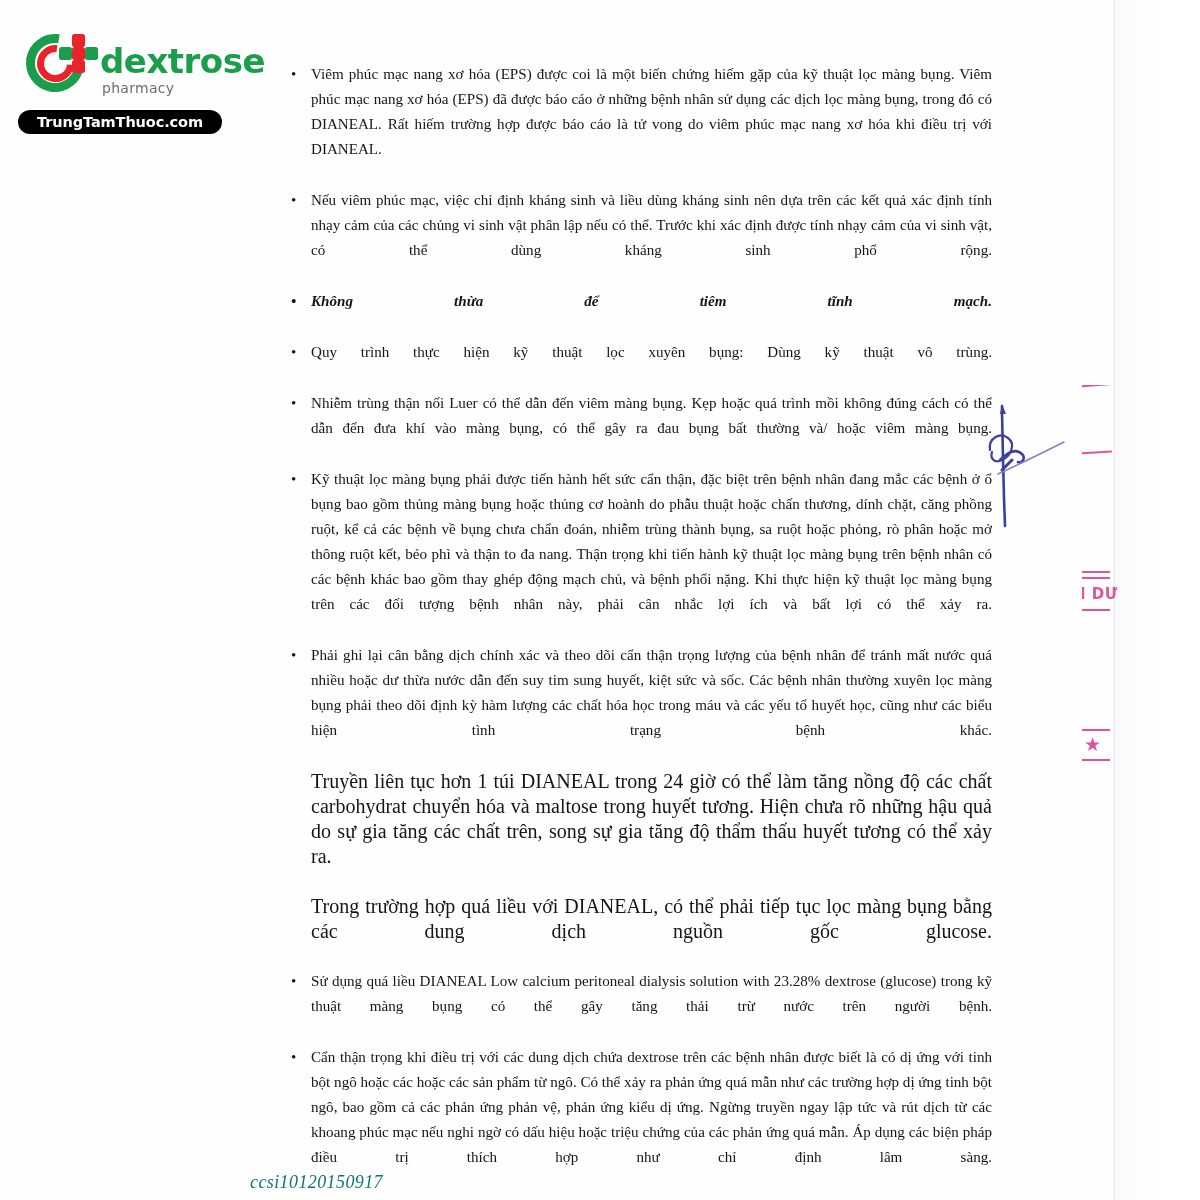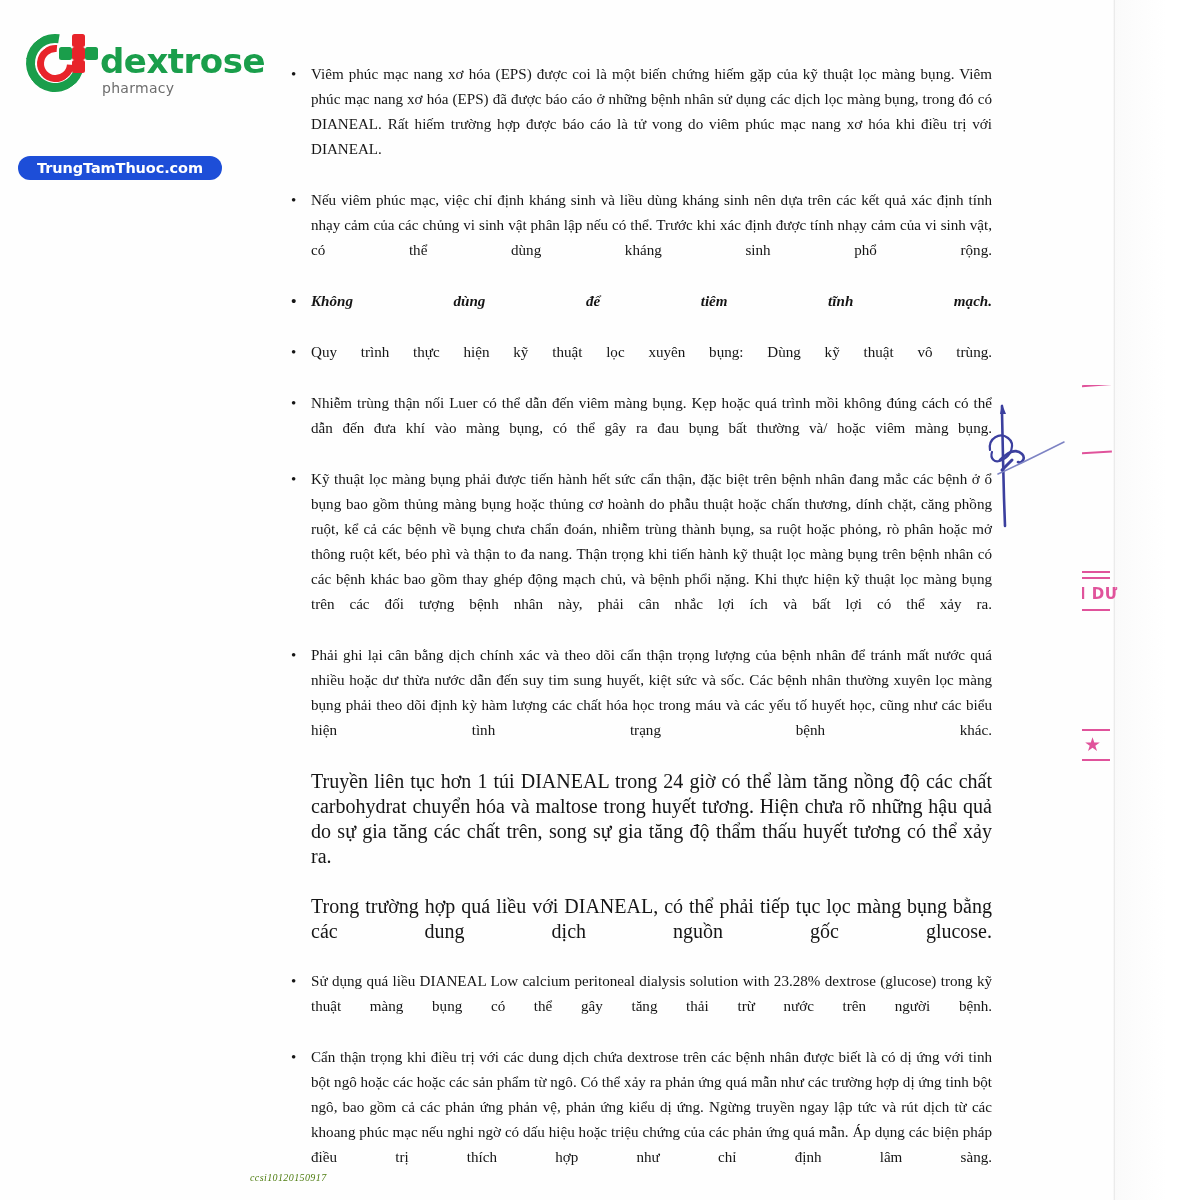--- a/index.html
+++ b/index.html
@@ -112,26 +112,25 @@
     color: #6d6d6d;
     letter-spacing: 0.3px;
     line-height: 1;
   }
   #site-banner {
     position: absolute;
     left: 4px;
     top: 84px;
     width: 204px;
     height: 24px;
-    background: #1d4ed8;
+    background: #000000;
     border-radius: 12px;
     display: flex;
     align-items: center;
     justify-content: center;
-    margin-top: 46px;
   }
   #site-banner-label {
     font-family: "DejaVu Sans", sans-serif;
     font-size: 14.5px;
     font-weight: 700;
     color: #ffffff;
     letter-spacing: -0.1px;
     line-height: 1;
   }
 
@@ -229,22 +228,22 @@
     line-height: 1;
   }
 
   
   #footer-code {
     position: absolute;
     left: 250px;
     top: 1172px;
     font-family: "Liberation Serif", serif;
     font-style: italic;
-    font-size: 10px;
-    color: #4d7c0f;
+    font-size: 18px;
+    color: #0f766e;
     letter-spacing: 0.4px;
   }
 </style>
 </head>
 <body>
 
 <div id="scan-page">
 
   <div id="page-edge-line"></div>
   <div id="page-edge-shadow"></div>
@@ -265,21 +264,21 @@
     <div id="logo-subwordmark">pharmacy</div>
 
     <div id="site-banner">
       <span id="site-banner-label">TrungTamThuoc.com</span>
     </div>
   </div>
 
   <div id="doc-body">
       <div class="doc-item"><span class="bullet">•</span><span>Viêm phúc mạc nang xơ hóa (EPS) được coi là một biến chứng hiếm gặp của kỹ thuật lọc màng bụng. Viêm phúc mạc nang xơ hóa (EPS) đã được báo cáo ở những bệnh nhân sử dụng các dịch lọc màng bụng, trong đó có DIANEAL. Rất hiếm trường hợp được báo cáo là tử vong do viêm phúc mạc nang xơ hóa khi điều trị với DIANEAL.</span></div>
       <div class="doc-item"><span class="bullet">•</span><span>Nếu viêm phúc mạc, việc chỉ định kháng sinh và liều dùng kháng sinh nên dựa trên các kết quả xác định tính nhạy cảm của các chủng vi sinh vật phân lập nếu có thể. Trước khi xác định được tính nhạy cảm của vi sinh vật, có thể dùng kháng sinh phổ rộng.</span></div>
-      <div class="doc-item bold-italic"><span class="bullet">•</span><span>Không dùng để tiêm tĩnh mạch.</span></div>
+      <div class="doc-item bold-italic"><span class="bullet">•</span><span>Không thừa để tiêm tĩnh mạch.</span></div>
       <div class="doc-item"><span class="bullet">•</span><span>Quy trình thực hiện kỹ thuật lọc xuyên bụng: Dùng kỹ thuật vô trùng.</span></div>
       <div class="doc-item"><span class="bullet">•</span><span>Nhiễm trùng thận nối Luer có thể dẫn đến viêm màng bụng. Kẹp hoặc quá trình mồi không đúng cách có thể dẫn đến đưa khí vào màng bụng, có thể gây ra đau bụng bất thường và/ hoặc viêm màng bụng.</span></div>
       <div class="doc-item"><span class="bullet">•</span><span>Kỹ thuật lọc màng bụng phải được tiến hành hết sức cẩn thận, đặc biệt trên bệnh nhân đang mắc các bệnh ở ổ bụng bao gồm thủng màng bụng hoặc thủng cơ hoành do phẫu thuật hoặc chấn thương, dính chặt, căng phồng ruột, kể cả các bệnh về bụng chưa chẩn đoán, nhiễm trùng thành bụng, sa ruột hoặc phỏng, rò phân hoặc mở thông ruột kết, béo phì và thận to đa nang. Thận trọng khi tiến hành kỹ thuật lọc màng bụng trên bệnh nhân có các bệnh khác bao gồm thay ghép động mạch chủ, và bệnh phổi nặng. Khi thực hiện kỹ thuật lọc màng bụng trên các đối tượng bệnh nhân này, phải cân nhắc lợi ích và bất lợi có thể xảy ra.</span></div>
       <div class="doc-item"><span class="bullet">•</span><span>Phải ghi lại cân bằng dịch chính xác và theo dõi cẩn thận trọng lượng của bệnh nhân để tránh mất nước quá nhiều hoặc dư thừa nước dẫn đến suy tim sung huyết, kiệt sức và sốc. Các bệnh nhân thường xuyên lọc màng bụng phải theo dõi định kỳ hàm lượng các chất hóa học trong máu và các yếu tố huyết học, cũng như các biểu hiện tình trạng bệnh khác.</span></div>
       <div class="doc-sub"><span>Truyền liên tục hơn 1 túi DIANEAL trong 24 giờ có thể làm tăng nồng độ các chất carbohydrat chuyển hóa và maltose trong huyết tương. Hiện chưa rõ những hậu quả do sự gia tăng các chất trên, song sự gia tăng độ thẩm thấu huyết tương có thể xảy ra.</span></div>
       <div class="doc-sub"><span>Trong trường hợp quá liều với DIANEAL, có thể phải tiếp tục lọc màng bụng bằng các dung dịch nguồn gốc glucose.</span></div>
       <div class="doc-item"><span class="bullet">•</span><span>Sử dụng quá liều DIANEAL Low calcium peritoneal dialysis solution with 23.28% dextrose (glucose) trong kỹ thuật màng bụng có thể gây tăng thải trừ nước trên người bệnh.</span></div>
       <div class="doc-item"><span class="bullet">•</span><span>Cẩn thận trọng khi điều trị với các dung dịch chứa dextrose trên các bệnh nhân được biết là có dị ứng với tinh bột ngô hoặc các hoặc các sản phẩm từ ngô. Có thể xảy ra phản ứng quá mẫn như các trường hợp dị ứng tinh bột ngô, bao gồm cả các phản ứng phản vệ, phản ứng kiểu dị ứng. Ngừng truyền ngay lập tức và rút dịch từ các khoang phúc mạc nếu nghi ngờ có dấu hiệu hoặc triệu chứng của các phản ứng quá mẫn. Áp dụng các biện pháp điều trị thích hợp như chỉ định lâm sàng.</span></div>
       <div class="doc-item"><span class="bullet">•</span><span>Bệnh nhân nhiễm toan lactic nặng không được chỉ định điều trị bằng các dung dịch lọc màng bụng có chứa lactat. Cần tiến hành theo dõi sự xuất hiện tình trạng nhiễm toan lactic trước khi bắt đầu và trong khi điều trị với các dịch lọc màng bụng có chứa lactat trên người bệnh có nguy cơ nhiễm acid lactic cao [ví dụ: hạ huyết áp nặng hoặc nhiễm trùng có thể kết hợp với suy thận cấp tính, khuyết tật bẩm sinh trong quá trình trao đổi chất, bệnh nhân đang điều trị với các thuốc như metformin và nucleoside/thuốc ức chế men sao chép ngược nucleotid (NRTI)].</span></div>
     </div>

